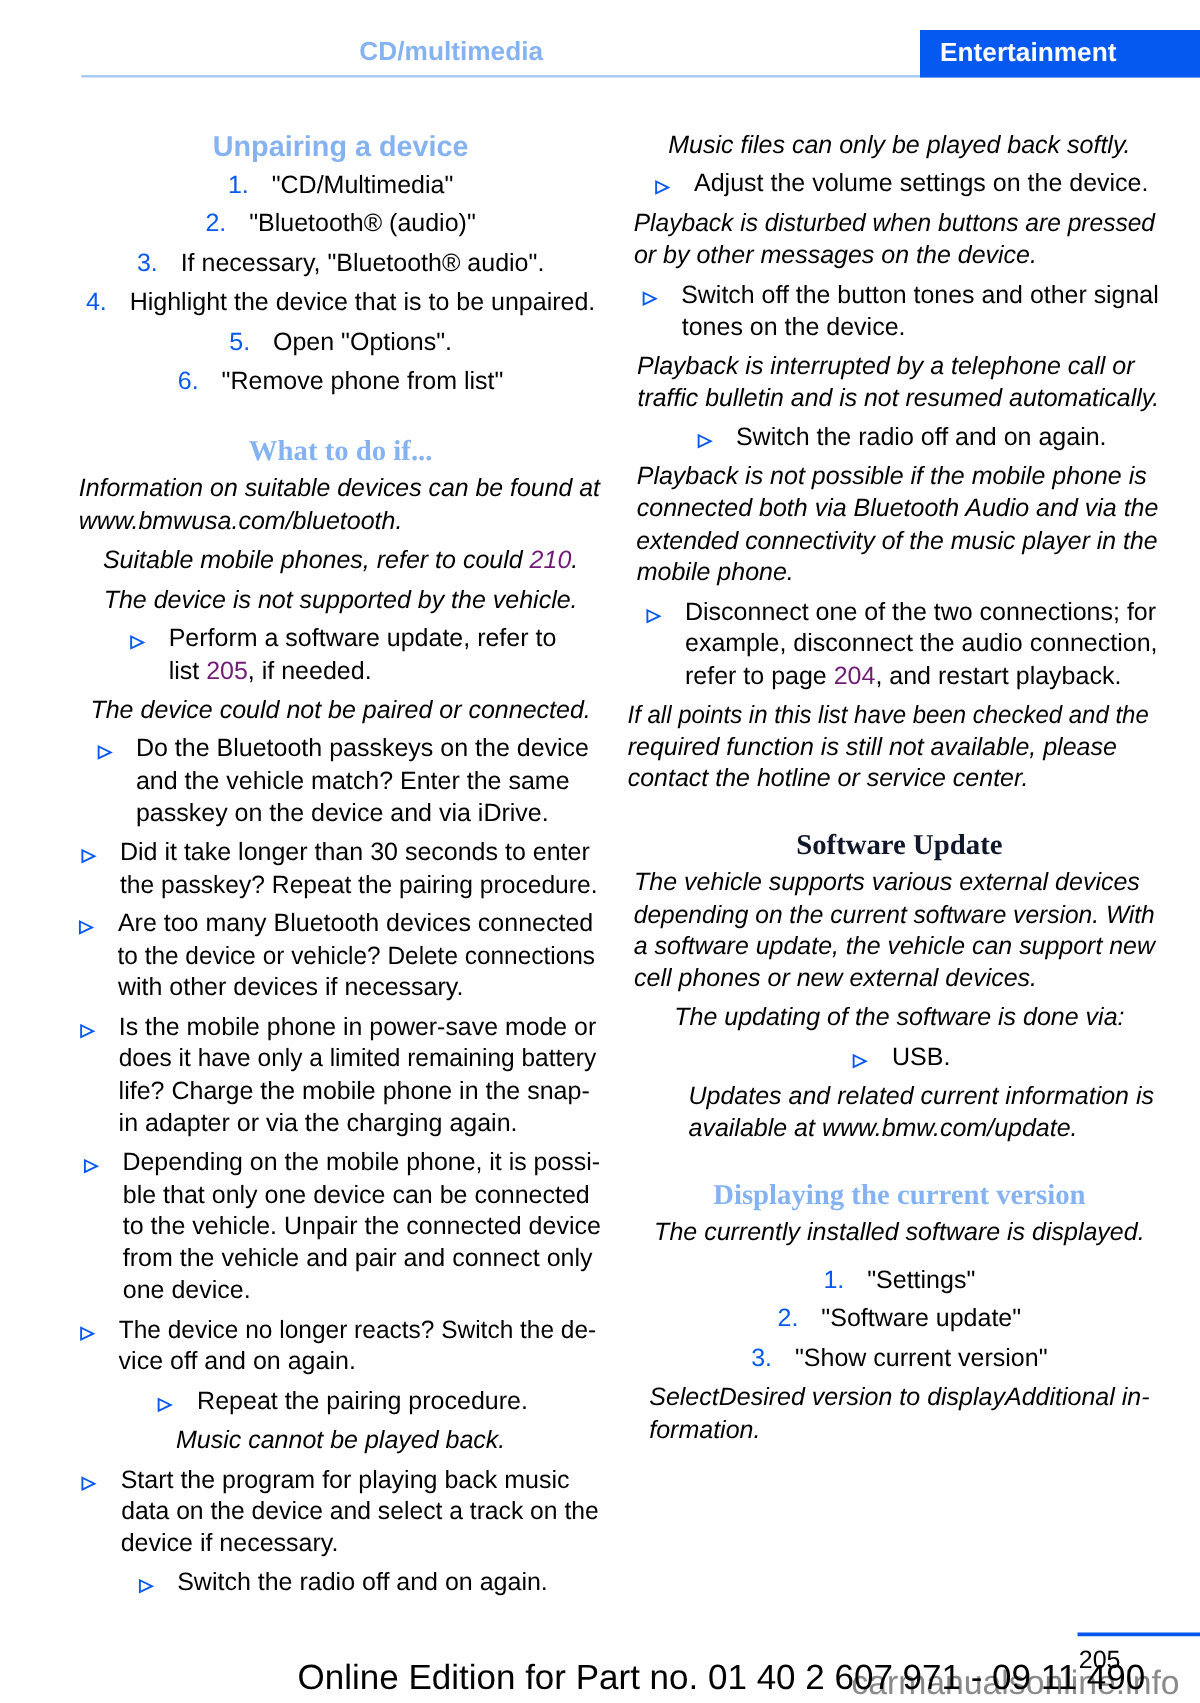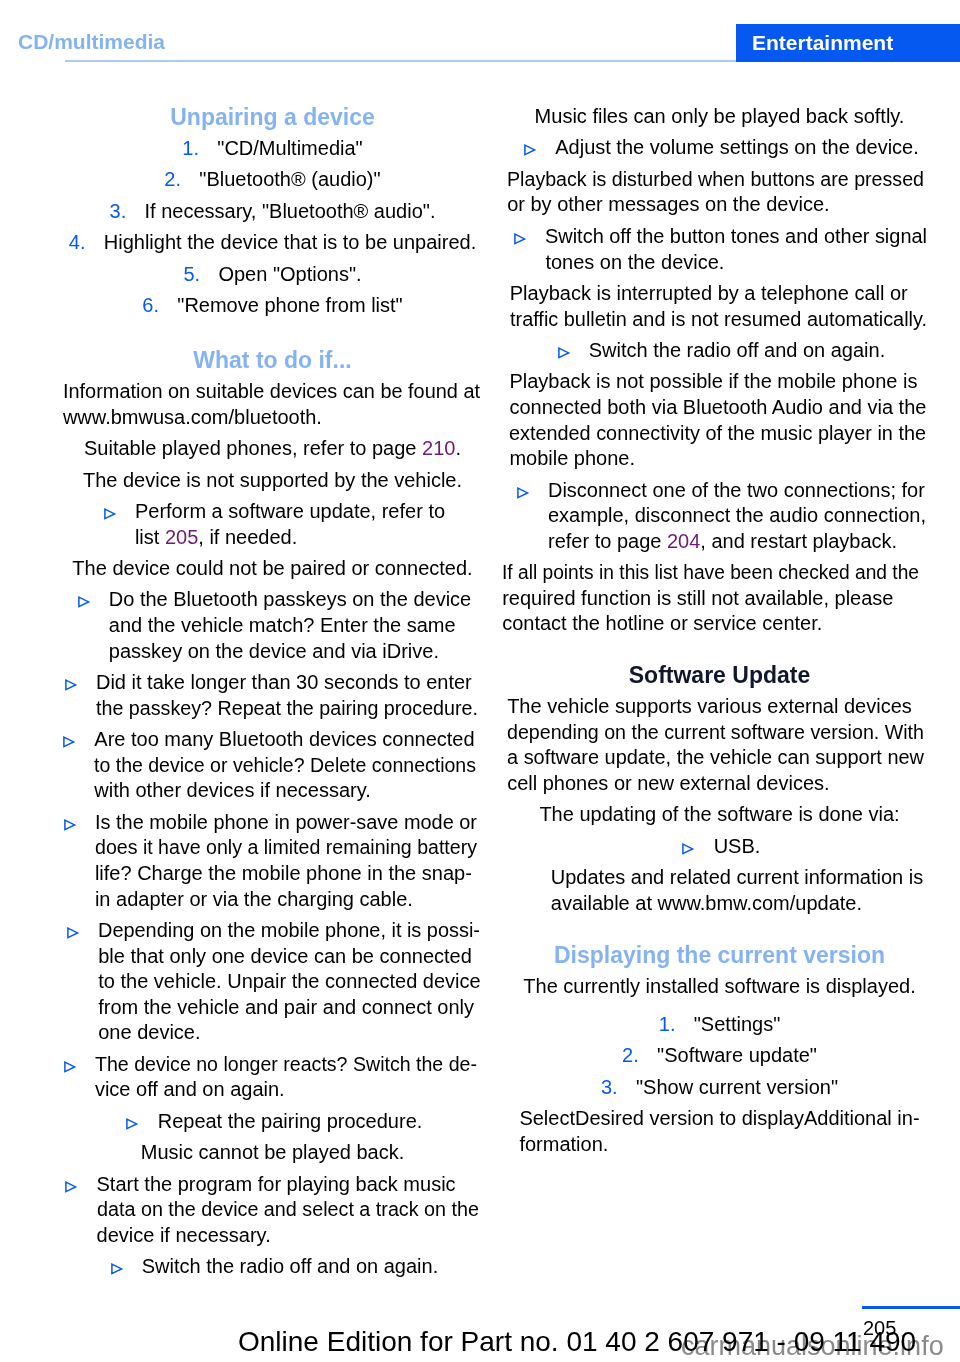--- a/index.html
+++ b/index.html
@@ -4,38 +4,38 @@
 <style>
   html,body{margin:0;padding:0;}
   body{width:960px;height:1362px;background:#ffffff;
        font-family:"Liberation Sans",sans-serif;position:relative;overflow:hidden;
        -webkit-font-smoothing:antialiased;-moz-osx-font-smoothing:grayscale;
        transform:translateZ(0);}
   .page{position:absolute;left:0;top:0;width:960px;height:1362px;}
 
   
   .hdr-rule{position:absolute;left:65px;top:60px;width:895px;height:2px;background:#a9caf2;}
-  .hdr-chapter{position:absolute;left:18px;top:31px;width:722px;text-align:left;
+  .hdr-chapter{position:absolute;left:0;top:31px;width:722px;text-align:center;
                font-size:21px;line-height:21px;font-weight:bold;color:#85b3f2;}
   .hdr-tab{position:absolute;left:736px;top:24px;width:224px;height:38px;background:#0558f0;}
   .hdr-tab-label{position:absolute;left:752px;top:32px;font-size:21px;line-height:21px;font-weight:bold;color:#ffffff;text-align:center;}
 
   
   .col{position:absolute;top:104px;font-size:20px;line-height:25.6px;color:#000;display:flex;flex-direction:column;align-items:center;}
   .col-l{left:64px;width:417px;}
   .col-r{left:511px;width:417px;}
 
   .blk{margin:0 0 5.85px 0;}
   h2{margin:0 0 4.8px 0;font-size:23px;line-height:27px;font-weight:bold;color:#85b3f2;}
   h2.dk{color:#0f172a;}
-  h2.sp{margin-top:19.5px;}
+  h2.sp{margin-top:19.5px;font-family:Liberation Serif, serif;}
   .row.ollast{margin-bottom:5.85px;}
   .row.prehead{margin-bottom:9.2px;}
   .row.olfirst{margin-top:7px;}
-  p{margin:0;}
+  p{margin:0;font-style:italic;}
   .ln{white-space:pre;display:block;transform-origin:left center;}
 
   .row{display:flex;margin:0 0 5.85px 0;align-items:flex-start;}
   .row .mk{flex:0 0 35px;color:#0558f0;font-size:20px;line-height:25.6px;}
   .row .tx{flex:1 1 auto;min-width:0;overflow:hidden;}
   .ind{margin-left:35px;}
   .blue{color:#701a75;}
 
   .tri{display:block;width:14px;height:14px;margin-top:8px;margin-left:2.8px;}
 
@@ -91,21 +91,21 @@
         <div class="tx">
           <span class="ln">"Remove phone from list"</span>
         </div>
       </div>
       <h2 class=" sp">What to do if...</h2>
       <p class="blk">
         <span class="ln" style="transform: scaleX(0.994819);">Information on suitable devices can be found at</span>
         <span class="ln">www.bmwusa.com/bluetooth.</span>
       </p>
       <p class="blk">
-        <span class="ln"><span>Suitable played phones, refer to page </span><span class="blue">210</span><span>.</span></span>
+        <span class="ln"><span>Suitable mobile phones, refer to could </span><span class="blue">210</span><span>.</span></span>
       </p>
       <p class="blk">
         <span class="ln">The device is not supported by the vehicle.</span>
       </p>
       <div class="row">
         <div class="mk">
           <svg class="tri" viewBox="0 0 14 14">
             <path d="M1.9 2.2 L11.6 6.9 L1.9 11.6 Z" fill="none" stroke="#0558f0" stroke-width="1.5" stroke-linejoin="miter"></path>
           </svg>
         </div>
@@ -155,21 +155,21 @@
       <div class="row">
         <div class="mk">
           <svg class="tri" viewBox="0 0 14 14">
             <path d="M1.9 2.2 L11.6 6.9 L1.9 11.6 Z" fill="none" stroke="#0558f0" stroke-width="1.5" stroke-linejoin="miter"></path>
           </svg>
         </div>
         <div class="tx">
           <span class="ln" style="transform: scaleX(0.995967);">Is the mobile phone in power-save mode or</span>
           <span class="ln j" style="transform: scaleX(0.978938);">does it have only a limited remaining battery</span>
           <span class="ln">life? Charge the mobile phone in the snap-</span>
-          <span class="ln">in adapter or via the charging cable.</span>
+          <span class="ln">in adapter or via the charging again.</span>
         </div>
       </div>
       <div class="row">
         <div class="mk">
           <svg class="tri" viewBox="0 0 14 14">
             <path d="M1.9 2.2 L11.6 6.9 L1.9 11.6 Z" fill="none" stroke="#0558f0" stroke-width="1.5" stroke-linejoin="miter"></path>
           </svg>
         </div>
         <div class="tx">
           <span class="ln" style="transform: scaleX(0.995886);">Depending on the mobile phone, it is possi-</span>

